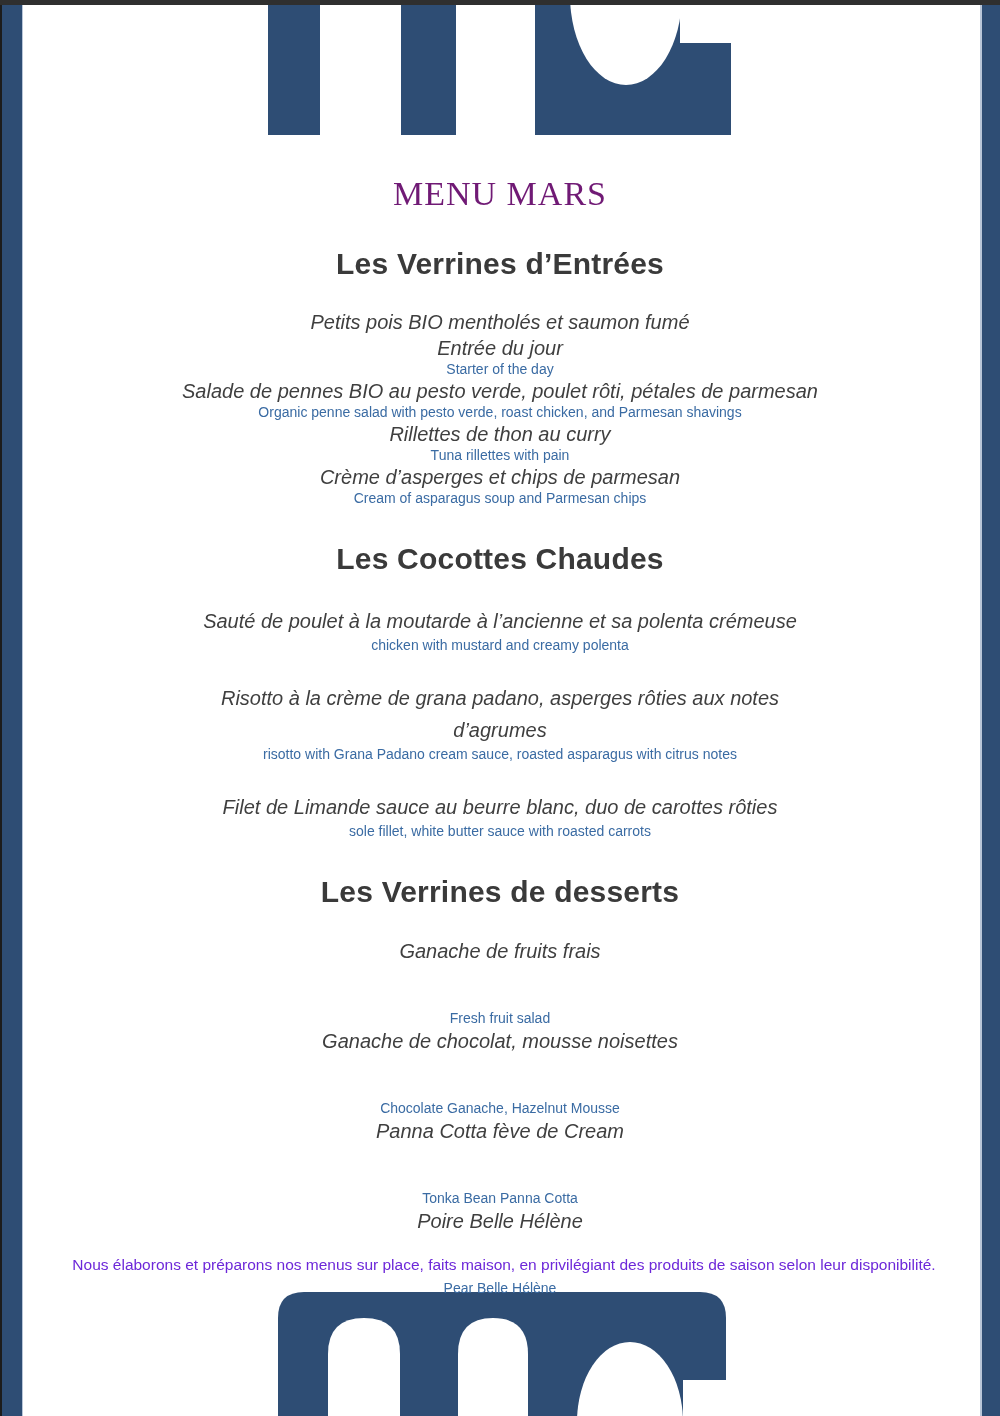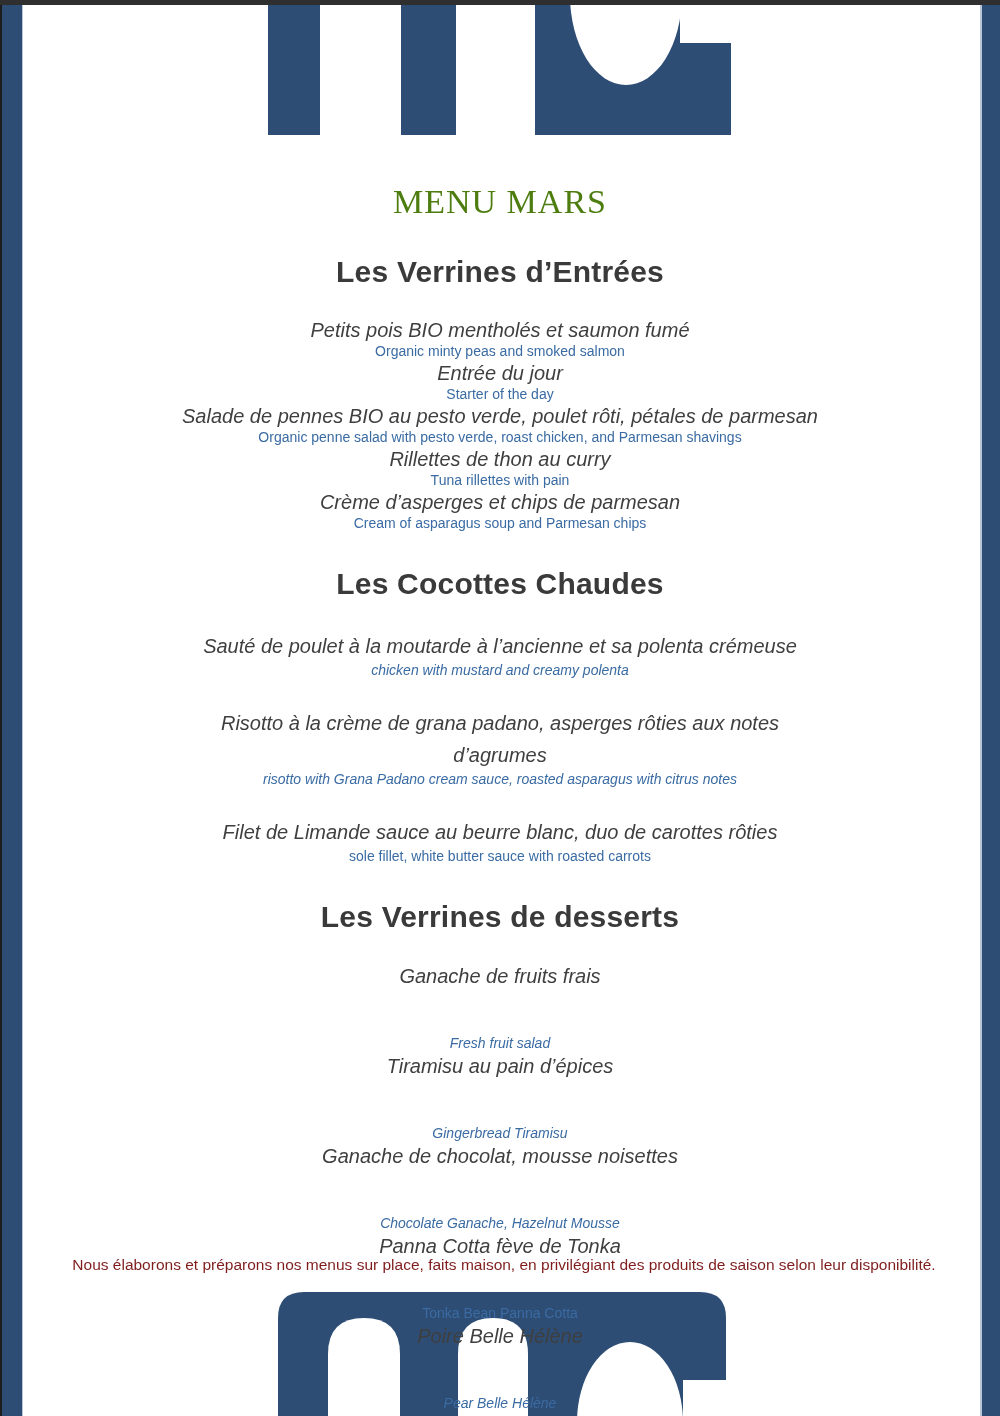--- a/index.html
+++ b/index.html
@@ -27,61 +27,61 @@
   .logo.bottom{left:278px;top:1292px;width:448px;height:124px;}
   .logo svg{display:block;}
 
   .content{
     position:relative;
     padding-top:175px;
     text-align:center;
     z-index:2;
   }
   .menu-title{
-    margin:8px;
+    margin:0;
     font-family:"Liberation Serif", serif;
     font-weight:400;
     font-size:34px;
     line-height:37px;
     letter-spacing:1px;
-    color:#4d7c0f;
+    color:#701a75;
   }
   .section-heading{
     margin:34px 0 28px 0;
     font-size:30px;
     line-height:36px;
     font-weight:700;
     color:#3a3a3a;
     letter-spacing:0.2px;
   }
   .item{margin:0 auto 1px auto;}
   .item .fr{
     font-style:italic;
     font-size:20px;
     color:#3f3f3f;
   }
   .item .en{
     font-size:14px;
     line-height:17px;
     color:#3a6ba3;
   }
-  .item .en.italic{font-style:italic;}
+  .item .en.italic{}
   .sec-entrees .item .fr{line-height:25px;}
   .sec-cocottes .item{max-width:600px;margin-bottom:2px;margin-top:28px;}
   .sec-cocottes .item .fr{line-height:32px;}
   .sec-desserts .item .fr{line-height:27px;}
   .sec-desserts .item .en{line-height:18px;margin-top:44px;}
 
   .footer-note{
     position:absolute;
     top:1255px;left:48px;right:40px;
     text-align:center;
     font-size:15.5px;
     line-height:19px;
-    color:#7f1d1d;
+    color:#6d28d9;
     z-index:2;
   }
 </style>
 </head>
 <body>
 
 <div class="page">
 
   <div class="top-bar"></div>
   <div class="edge-left-black"></div>
@@ -98,21 +98,20 @@
     </svg>
   </div>
 
   <div class="content">
     <h1 class="menu-title">MENU MARS</h1>
 
     <section class="sec-entrees">
       <h2 class="section-heading">Les Verrines d’Entrées</h2>
       <div class="item">
         <div class="fr">Petits pois BIO mentholés et saumon fumé</div>
-        <div class="en">Organic minty peas and smoked salmon</div>
       </div>
       <div class="item">
         <div class="fr">Entrée du jour</div>
         <div class="en">Starter of the day</div>
       </div>
       <div class="item">
         <div class="fr">Salade de pennes BIO au pesto verde, poulet rôti, pétales de parmesan</div>
         <div class="en">Organic penne salad with pesto verde, roast chicken, and Parmesan shavings</div>
       </div>
       <div class="item">
@@ -141,29 +140,25 @@
       </div>
     </section>
 
     <section class="sec-desserts">
       <h2 class="section-heading">Les Verrines de desserts</h2>
       <div class="item">
         <div class="fr">Ganache de fruits frais</div>
         <div class="en italic">Fresh fruit salad</div>
       </div>
       <div class="item">
-        <div class="fr">Tiramisu au pain d’épices</div>
-        <div class="en italic">Gingerbread Tiramisu</div>
-      </div>
-      <div class="item">
         <div class="fr">Ganache de chocolat, mousse noisettes</div>
         <div class="en italic">Chocolate Ganache, Hazelnut Mousse</div>
       </div>
       <div class="item">
-        <div class="fr">Panna Cotta fève de Tonka</div>
+        <div class="fr">Panna Cotta fève de Cream</div>
         <div class="en">Tonka Bean Panna Cotta</div>
       </div>
       <div class="item">
         <div class="fr">Poire Belle Hélène</div>
         <div class="en italic">Pear Belle Hélène</div>
       </div>
     </section>
   </div>
 
   <div class="footer-note">Nous élaborons et préparons nos menus sur place, faits maison, en privilégiant des produits de saison selon leur disponibilité.</div>

